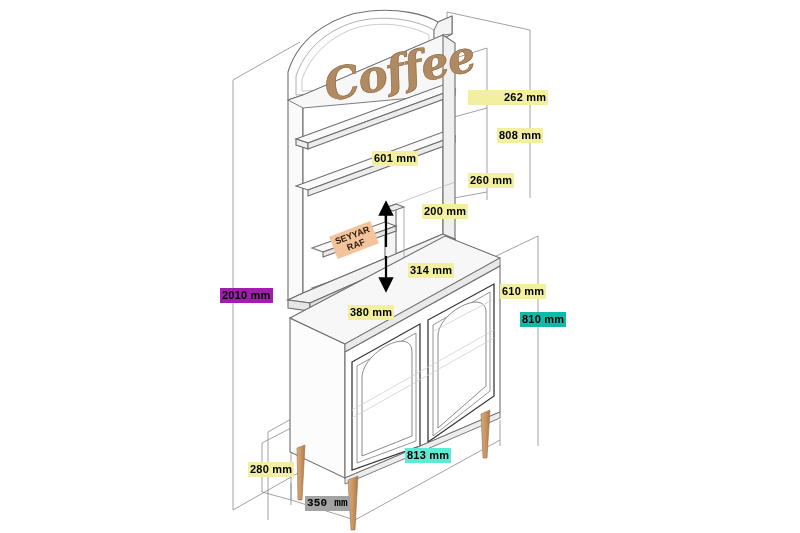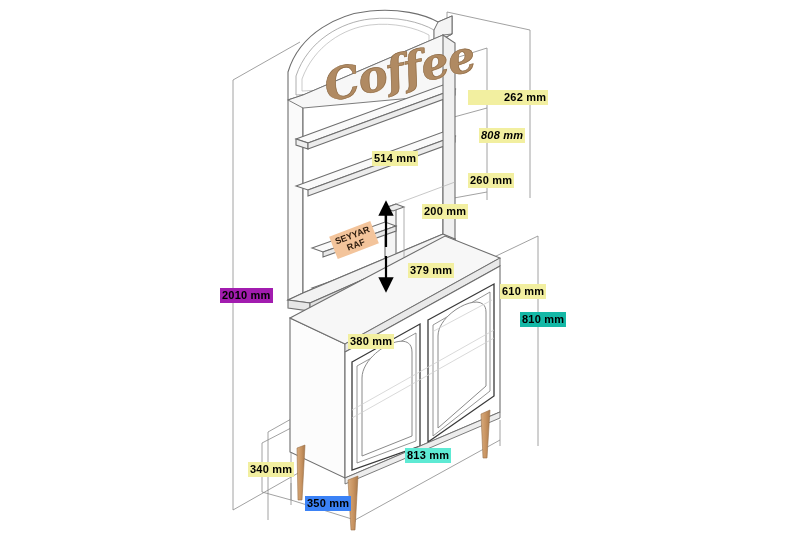--- a/index.html
+++ b/index.html
@@ -230,26 +230,26 @@
   <div class="coffee-word" style="left:323px; top:45px; transform: rotate(-13deg) skewY(1deg);">Coffee</div>
 
   <div class="shelf-tag" style="left:332px; top:228px; transform: rotate(-21deg);">
     <div>SEYYAR</div>
     <div>RAF</div>
   </div>
 
   <div id="dim-layer">
       <div class="dim-label" style="left: 220px; top: 288px; background: #a21caf;">2010 mm</div>
       <div class="dim-label" style="left: 468px; top: 90px; background: rgb(242, 239, 160); padding-left: 36px;">262 mm</div>
-      <div class="dim-label" style="left: 479px; top: 128px; background: rgb(242, 239, 160); font-style: italic;">808 mm</div>
+      <div class="dim-label" style="left: 497px; top: 128px; background: rgb(242, 239, 160);">808 mm</div>
       <div class="dim-label" style="left: 468px; top: 173px; background: rgb(242, 239, 160);">260 mm</div>
-      <div class="dim-label" style="left: 372px; top: 151px; background: rgb(242, 239, 160);">514 mm</div>
+      <div class="dim-label" style="left: 372px; top: 151px; background: rgb(242, 239, 160);">601 mm</div>
       <div class="dim-label" style="left: 422px; top: 204px; background: rgb(242, 239, 160);">200 mm</div>
-      <div class="dim-label" style="left: 408px; top: 263px; background: rgb(242, 239, 160);">379 mm</div>
-      <div class="dim-label" style="left: 348px; top: 305px; background: rgb(242, 239, 160); margin-top: 29px;">380 mm</div>
+      <div class="dim-label" style="left: 408px; top: 263px; background: rgb(242, 239, 160);">314 mm</div>
+      <div class="dim-label" style="left: 348px; top: 305px; background: rgb(242, 239, 160);">380 mm</div>
       <div class="dim-label" style="left: 500px; top: 284px; background: rgb(242, 239, 160);">610 mm</div>
       <div class="dim-label" style="left: 520px; top: 312px; background: #14b8a6;">810 mm</div>
-      <div class="dim-label" style="left: 248px; top: 462px; background: rgb(242, 239, 160);">340 mm</div>
-      <div class="dim-label" style="left: 305px; top: 496px; background: #3b82f6;">350 mm</div>
+      <div class="dim-label" style="left: 248px; top: 462px; background: rgb(242, 239, 160);">280 mm</div>
+      <div class="dim-label" style="left: 305px; top: 496px; background: #a3a3a3; font-family: Liberation Mono, monospace;">350 mm</div>
       <div class="dim-label" style="left: 405px; top: 448px; background: #5eead4;">813 mm</div>
     </div>
 
 </div>
 
 </body></html>

